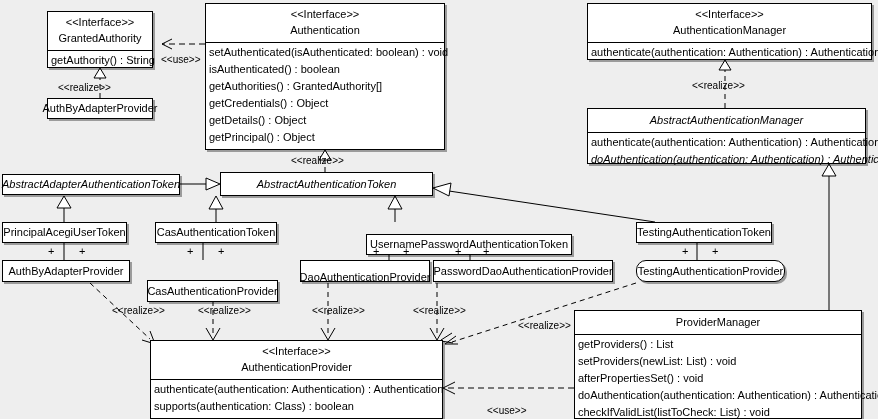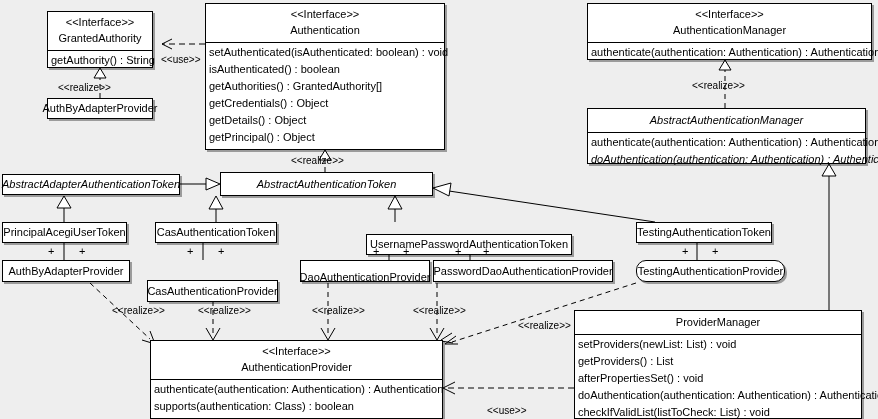--- a/index.html
+++ b/index.html
@@ -316,22 +316,22 @@
         <div class="compartment members">
           <div class="member">authenticate(authentication: Authentication) : Authentication</div>
           <div class="member">supports(authentication: Class) : boolean</div>
         </div>
       </div>
       <div class="uml-class" style="left: 574px; top: 310px; width: 288px; height: 109px;">
         <div class="compartment head">
           <div class="cname">ProviderManager</div>
         </div>
         <div class="compartment members">
+          <div class="member">getProviders() : List</div>
           <div class="member">setProviders(newList: List) : void</div>
-          <div class="member">getProviders() : List</div>
           <div class="member">afterPropertiesSet() : void</div>
           <div class="member">doAuthentication(authentication: Authentication) : Authentication</div>
           <div class="member">checkIfValidList(listToCheck: List) : void</div>
         </div>
       </div>
     </div>
   <div id="labels">
       <div class="edge-label" style="left: 161px; top: 54px;">&lt;&lt;use&gt;&gt;</div>
       <div class="edge-label" style="left: 58px; top: 82px;">&lt;&lt;realize&gt;&gt;</div>
       <div class="edge-label" style="left: 291px; top: 155px;">&lt;&lt;realize&gt;&gt;</div>

